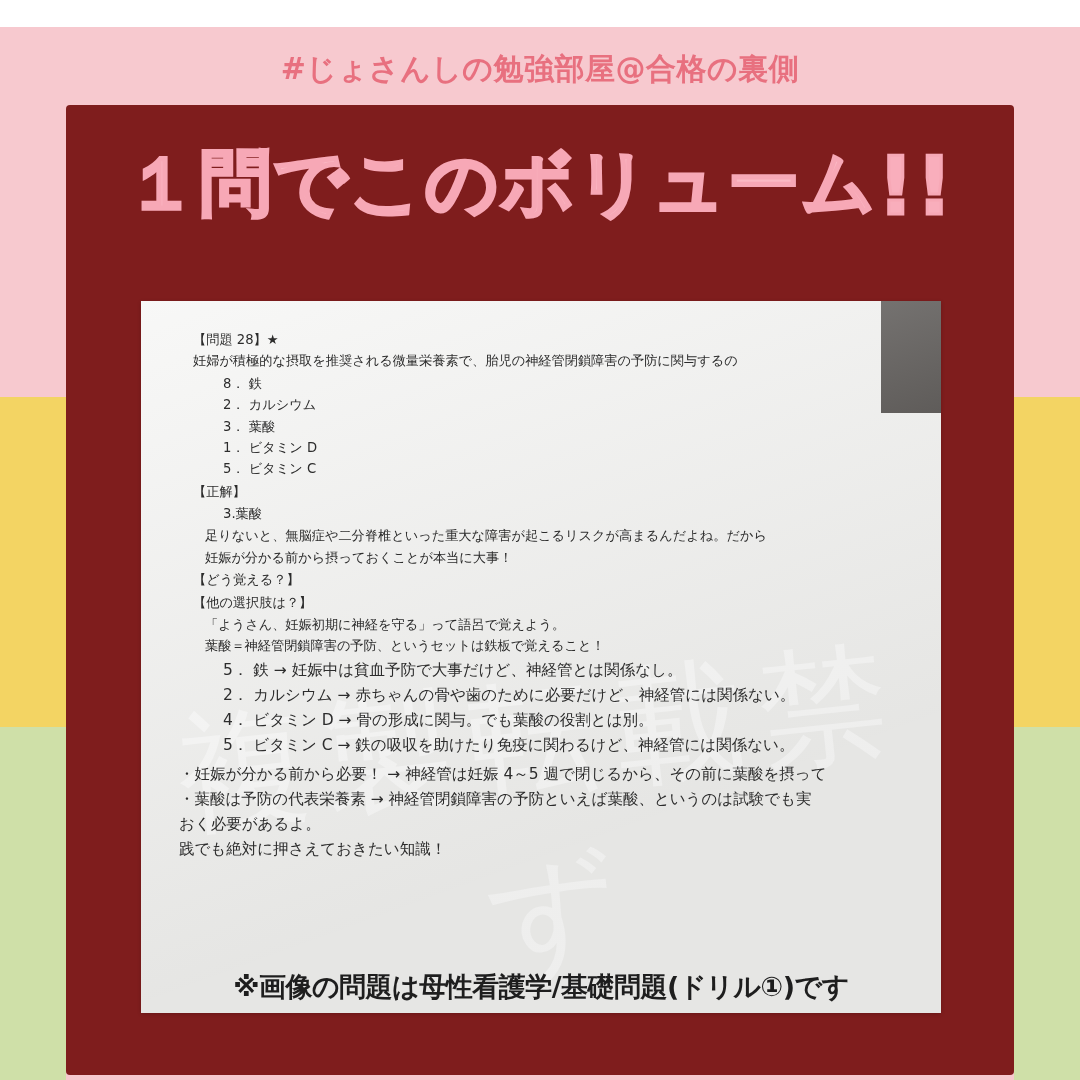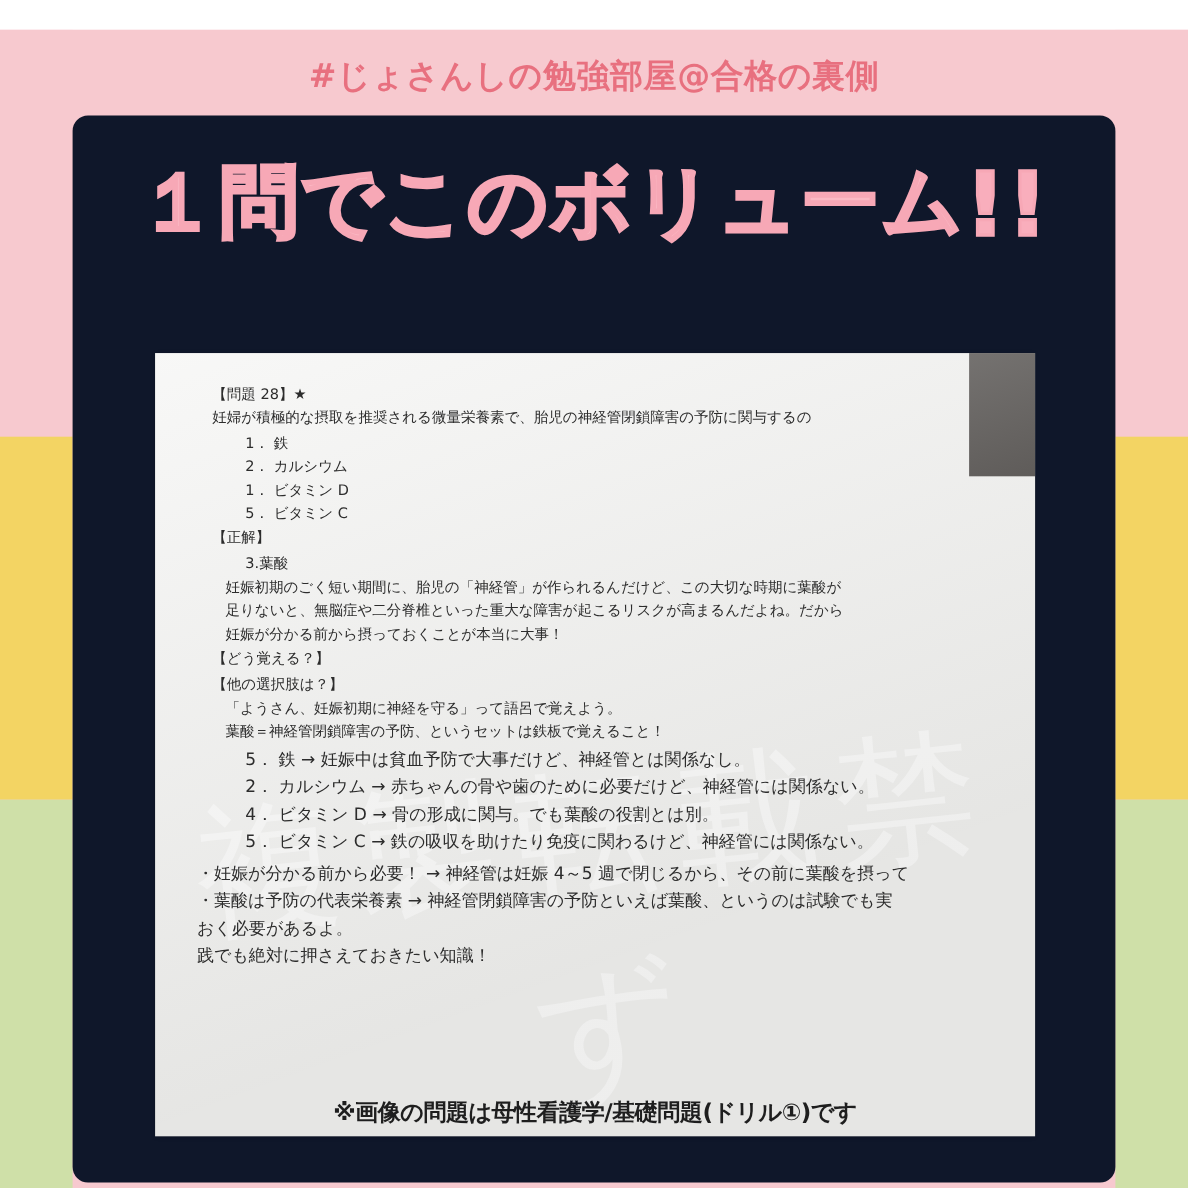--- a/index.html
+++ b/index.html
@@ -52,22 +52,22 @@
     font-family: "DejaVu Sans", sans-serif;
   }
 
   
   .card {
     position: absolute;
     left: 66px;
     top: 78px;
     width: 948px;
     height: 970px;
-    background: #0f172a;
-    border-radius: 14px;
+    background: #7f1d1d;
+    border-radius: 4px;
   }
 
   .headline {
     position: absolute;
     left: 0;
     right: 0;
     top: 38px;
     text-align: center;
     font-size: 72px;
     font-weight: bold;
@@ -81,21 +81,21 @@
   .headline .bang {
     color: #f9aebc;
     font-size: 80px;
     vertical-align: -6px;
   }
 
   
   .photo {
     position: absolute;
     left: 75px;
-    top: 216px;
+    top: 196px;
     width: 800px;
     height: 712px;
     background: #efefed;
     box-shadow: 0 1px 4px rgba(0,0,0,0.18);
     overflow: hidden;
   }
   .photo::before {
     
     content: "";
     position: absolute;
@@ -148,21 +148,21 @@
 
   .sheet-block { margin-bottom: 1px; }
 
   
   .caption {
     position: absolute;
     left: 0;
     right: 0;
     bottom: 8px;
     text-align: center;
-    font-size: 21px;
+    font-size: 27px;
     font-weight: bold;
     color: #1e1e1e;
     font-family: "DejaVu Sans", sans-serif;
     letter-spacing: -0.5px;
     z-index: 3;
     white-space: nowrap;
   }
 </style>
 </head>
 <body>
@@ -194,35 +194,35 @@
       <div class="watermark">複製転載禁ず</div>
 
       <div class="sheet-text">
 
         <div class="sheet-block indent3">
           <div class="l">【問題 28】★</div>
           <div class="l">妊婦が積極的な摂取を推奨される微量栄養素で、胎児の神経管閉鎖障害の予防に関与するの</div>
         </div>
 
         <div class="sheet-block indent2">
-          <div class="l">1． 鉄</div>
+          <div class="l">8． 鉄</div>
           <div class="l">2． カルシウム</div>
+          <div class="l">3． 葉酸</div>
           <div class="l">1． ビタミン D</div>
           <div class="l">5． ビタミン C</div>
         </div>
 
         <div class="sheet-block indent3">
           <div class="l">【正解】</div>
         </div>
         <div class="sheet-block indent2">
           <div class="l">3.葉酸</div>
         </div>
 
         <div class="sheet-block indent1">
-          <div class="l">妊娠初期のごく短い期間に、胎児の「神経管」が作られるんだけど、この大切な時期に葉酸が</div>
           <div class="l">足りないと、無脳症や二分脊椎といった重大な障害が起こるリスクが高まるんだよね。だから</div>
           <div class="l">妊娠が分かる前から摂っておくことが本当に大事！</div>
         </div>
 
         <div class="sheet-block indent3">
           <div class="l">【どう覚える？】</div>
         </div>
         <div class="sheet-block indent3">
           <div class="l">【他の選択肢は？】</div>
         </div>

